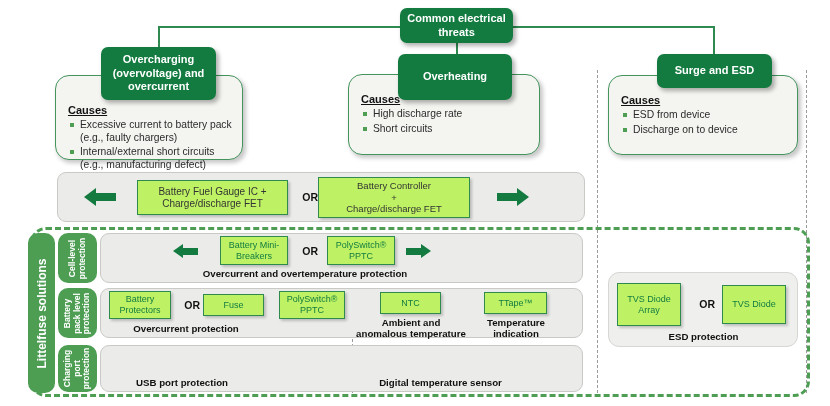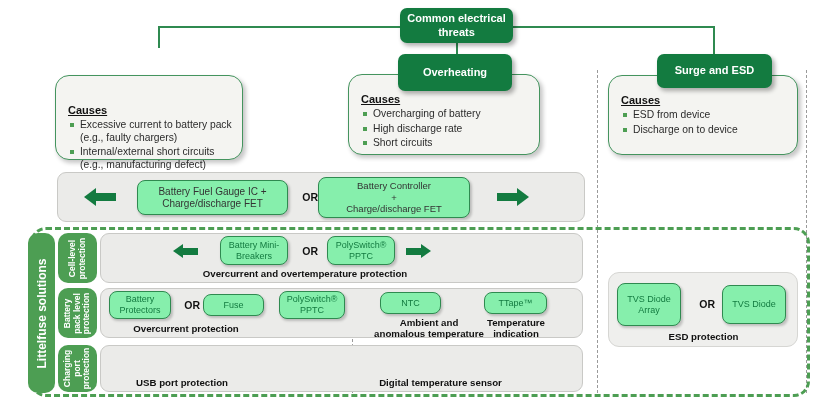--- a/index.html
+++ b/index.html
@@ -24,22 +24,22 @@
         white-space:pre-line;line-height:1.25}
   .causes{position:absolute;background:#f4f4f1;border:1.6px solid #44945e;
         border-radius:14px;box-shadow:2.5px 3px 4px rgba(0,0,0,.22);z-index:2;
         padding:17px 2px 6px 12px}
   .causes-title{font-size:11px;font-weight:bold;text-decoration:underline;color:#111;margin-bottom:3px}
   .bullet{display:flex;font-size:10.3px;color:var(--txt);line-height:1.22;margin-bottom:2px}
   .bullet .sq{flex:0 0 auto;width:4px;height:4px;background:var(--lg);margin:4px 6px 0 2px}
   .bullet .bt{white-space:pre-line}
 
   .band{position:absolute;background:var(--bg-band);border:1px solid var(--band-border);border-radius:9px;z-index:2}
-  .wbox{position:absolute;background:#86efac;border:1.5px solid var(--green-border);
-        border-radius:8px;display:flex;align-items:center;justify-content:center;
+  .wbox{position:absolute;background:#bef264;border:1.5px solid var(--green-border);
+        border-radius:0;display:flex;align-items:center;justify-content:center;
         text-align:center;white-space:pre-line;z-index:4;
         box-shadow:1.5px 2px 2.5px rgba(0,0,0,.2);line-height:1.2}
   .wbox.dark{color:#333;font-size:10px;font-weight:normal}
   .wbox.grn{color:var(--dg);font-size:9px;font-weight:normal}
   .or{position:absolute;font-size:10.5px;font-weight:bold;color:#111;text-align:right;z-index:4}
   .cap{position:absolute;font-size:9.7px;font-weight:bold;color:#111;text-align:center;z-index:4;white-space:pre-line;line-height:1.15}
 
   .arrow{position:absolute;display:flex;align-items:center;z-index:4}
   .arrow .shaft{background:var(--dg)}
   .arrow .head{width:0;height:0}
@@ -78,37 +78,36 @@
         <span class="sq"></span>
         <span class="bt">Excessive current to battery pack
 (e.g., faulty chargers)</span>
       </div>
     <div class="bullet">
         <span class="sq"></span>
         <span class="bt">Internal/external short circuits
 (e.g., manufacturing defect)</span>
       </div>
   </div>
+  <div class="gbox" style="left:101px;top:47px;width:115px;height:53px;font-size:11px">Overcharging
+(overvoltage) and
+overcurrent</div>
 
   <div class="causes" style="left:348px;top:74px;width:192px;height:81px;padding-top:18px">
     <div class="causes-title">Causes</div>
-    <div class="bullet">
-        <span class="sq"></span>
-        <span class="bt">Overcharging of battery</span>
-      </div>
     <div class="bullet">
         <span class="sq"></span>
         <span class="bt">High discharge rate</span>
       </div>
     <div class="bullet">
         <span class="sq"></span>
         <span class="bt">Short circuits</span>
       </div>
   </div>
-  <div class="gbox" style="left:398px;top:54px;width:114px;height:37px;font-size:11px">Overheating</div>
+  <div class="gbox" style="left:398px;top:54px;width:114px;height:46px;font-size:11px">Overheating</div>
 
   <div class="causes" style="left:608px;top:75px;width:190px;height:80px;padding-top:18px">
     <div class="causes-title">Causes</div>
     <div class="bullet">
         <span class="sq"></span>
         <span class="bt">ESD from device</span>
       </div>
     <div class="bullet">
         <span class="sq"></span>
         <span class="bt">Discharge on to device</span>
@@ -168,21 +167,21 @@
   <div class="band" style="left:100px;top:288px;width:483px;height:50px"></div>
   <div class="wbox grn" style="left:109px;top:291px;width:62px;height:28px">Battery
 Protectors</div>
   <div class="or" style="left:176px;top:299px;width:24px">OR</div>
   <div class="wbox grn" style="left:203px;top:294px;width:61px;height:22px">Fuse</div>
   <div class="wbox grn" style="left:279px;top:291px;width:66px;height:28px">PolySwitch®
 PPTC</div>
   <div class="cap" style="left:106px;top:323px;width:160px">Overcurrent protection</div>
   <div class="gray-dash-v" style="left:352px;top:288px;height:105px"></div>
   <div class="wbox grn" style="left:380px;top:292px;width:61px;height:22px">NTC</div>
-  <div class="cap" style="left:371px;top:317px;width:116px">Ambient and
+  <div class="cap" style="left:353px;top:317px;width:116px">Ambient and
 anomalous temperature</div>
   <div class="wbox grn" style="left:484px;top:292px;width:63px;height:22px">TTape™</div>
   <div class="cap" style="left:459px;top:317px;width:114px">Temperature
 indication</div>
 
   <div class="band" style="left:100px;top:345px;width:483px;height:47px"></div>
   <div class="cap" style="left:112px;top:377px;width:140px">USB port protection</div>
   <div class="cap" style="left:368px;top:377px;width:145px">Digital temperature sensor</div>
 
   <div class="esdbox" style="left:608px;top:272px;width:190px;height:75px"></div>

